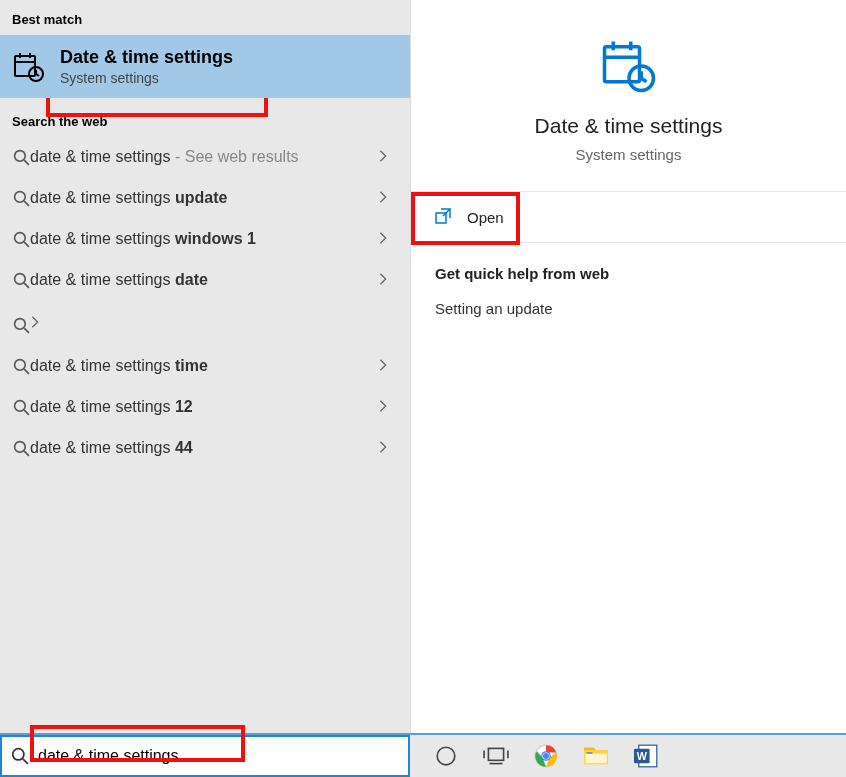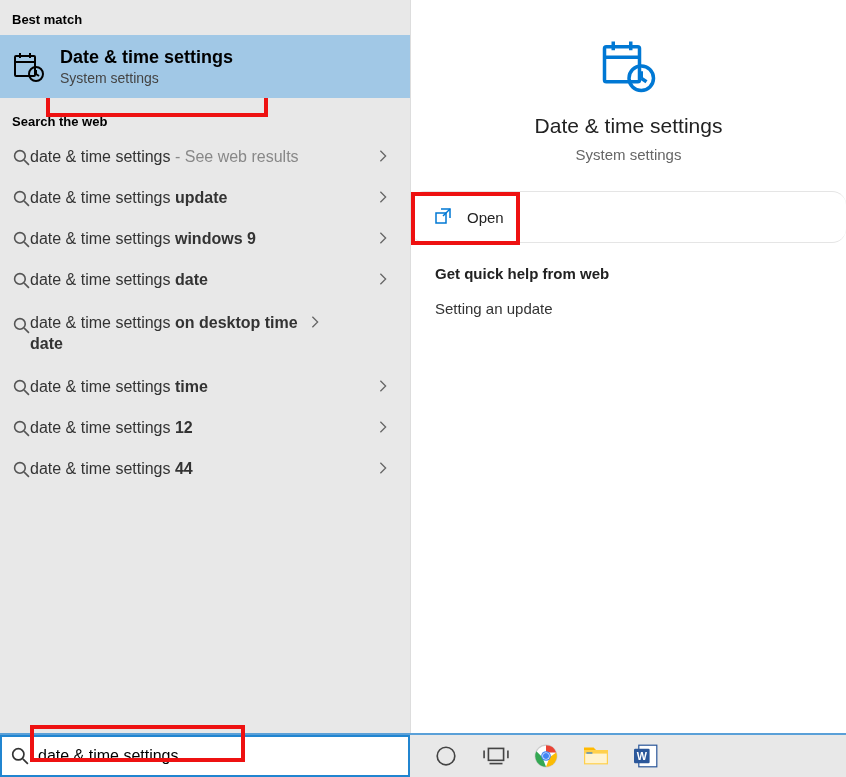--- a/index.html
+++ b/index.html
@@ -105,21 +105,21 @@
     </div>
         </div>
         <div class="web-item">
     <div class="search-icon">
       <svg viewBox="0 0 16 16" width="17" height="17" fill="none" stroke="#555" stroke-width="1.5">
         <circle cx="6.5" cy="6.5" r="5"></circle>
               <line x1="10.5" y1="10.5" x2="15" y2="15"></line>
       </svg>
     </div>
     <div class="label">
-      <span class="prefix">date &amp; time settings </span><span class="bold">windows 9</span><span class="suffix"></span>
+      <span class="prefix">date &amp; time settings </span><span class="bold">windows 1</span><span class="suffix"></span>
     </div>
     <div class="chevron">
       <svg viewBox="0 0 10 16" width="10" height="14" fill="none" stroke="#666" stroke-width="1.5">
         <polyline points="2,2 8,8 2,14"></polyline>
       </svg>
     </div>
         </div>
         <div class="web-item">
     <div class="search-icon">
       <svg viewBox="0 0 16 16" width="17" height="17" fill="none" stroke="#555" stroke-width="1.5">
@@ -135,23 +135,20 @@
         <polyline points="2,2 8,8 2,14"></polyline>
       </svg>
     </div>
         </div>
         <div class="web-item multiline">
     <div class="search-icon">
       <svg viewBox="0 0 16 16" width="17" height="17" fill="none" stroke="#555" stroke-width="1.5">
         <circle cx="6.5" cy="6.5" r="5"></circle>
               <line x1="10.5" y1="10.5" x2="15" y2="15"></line>
       </svg>
-    </div>
-    <div class="label" style="max-width: 280px;">
-      <span class="prefix">date &amp; time settings </span><span class="bold">on desktop time date</span><span class="suffix"></span>
     </div>
     <div class="chevron">
       <svg viewBox="0 0 10 16" width="10" height="14" fill="none" stroke="#666" stroke-width="1.5">
         <polyline points="2,2 8,8 2,14"></polyline>
       </svg>
     </div>
         </div>
         <div class="web-item">
     <div class="search-icon">
       <svg viewBox="0 0 16 16" width="17" height="17" fill="none" stroke="#555" stroke-width="1.5">
@@ -212,21 +209,21 @@
           <line x1="7" y1="2" x2="7" y2="7"></line>
           <line x1="17" y1="2" x2="17" y2="7"></line>
           <circle cx="23" cy="23" r="7"></circle>
           <line x1="23" y1="19" x2="23" y2="23"></line>
           <line x1="23" y1="23" x2="26" y2="25"></line>
         </svg>
       </div>
       <div class="title">Date &amp; time settings</div>
       <div class="subtitle">System settings</div>
     </div>
-    <div class="action-row" style="position:relative;border-radius:14px;">
+    <div class="action-row" style="position:relative;">
       <div class="highlight-box hl2"></div>
       <div class="action-item">
         <div class="open-icon">
           <svg viewBox="0 0 16 16" width="16" height="16" fill="none" stroke="#0078d4" stroke-width="1.5">
             <rect x="1" y="5" width="10" height="10"></rect>
             <polyline points="6,1 15,1 15,10"></polyline>
             <line x1="15" y1="1" x2="8" y2="8"></line>
           </svg>
         </div>
         <div class="label">Open</div>

